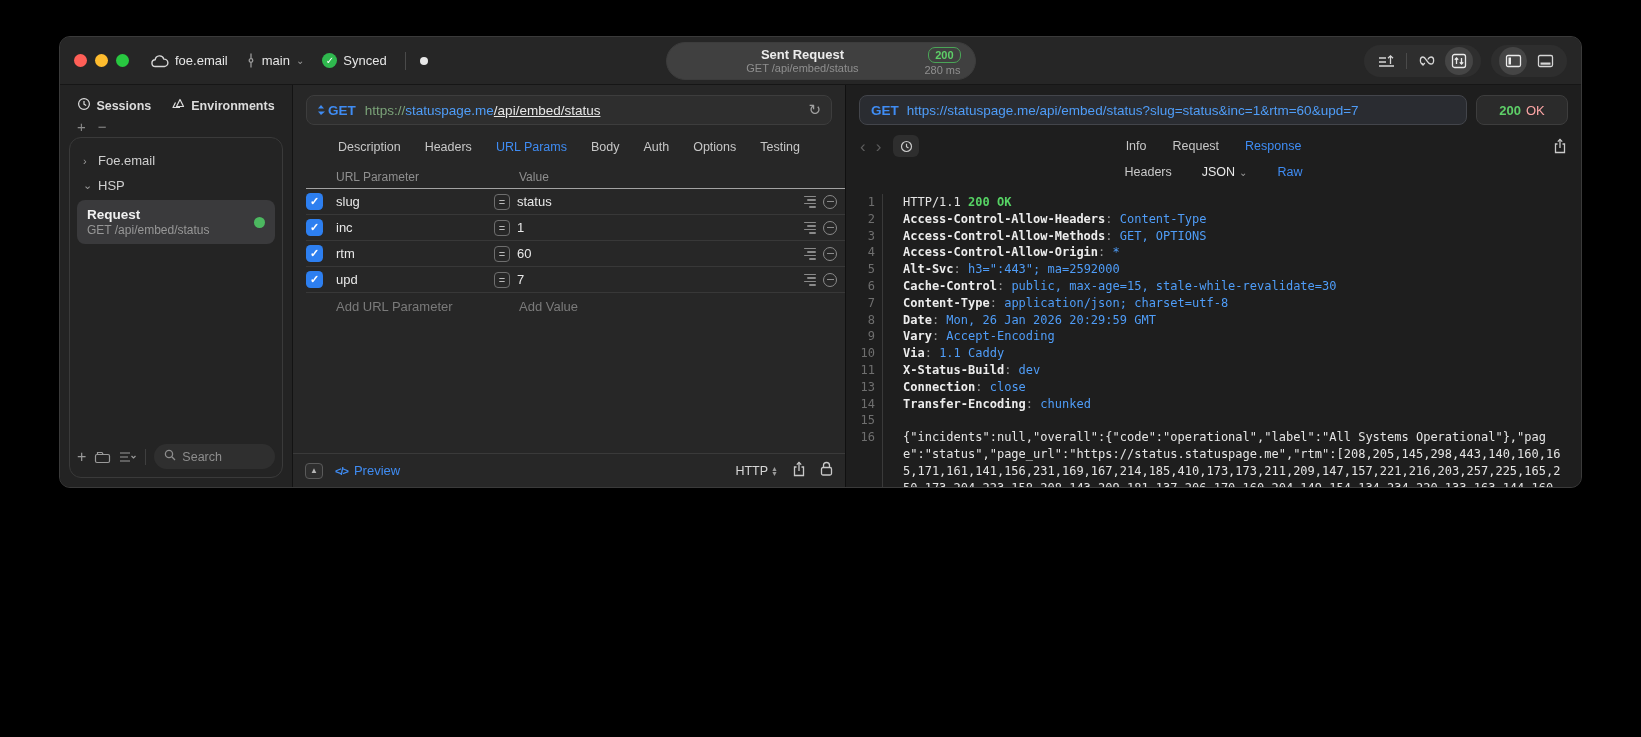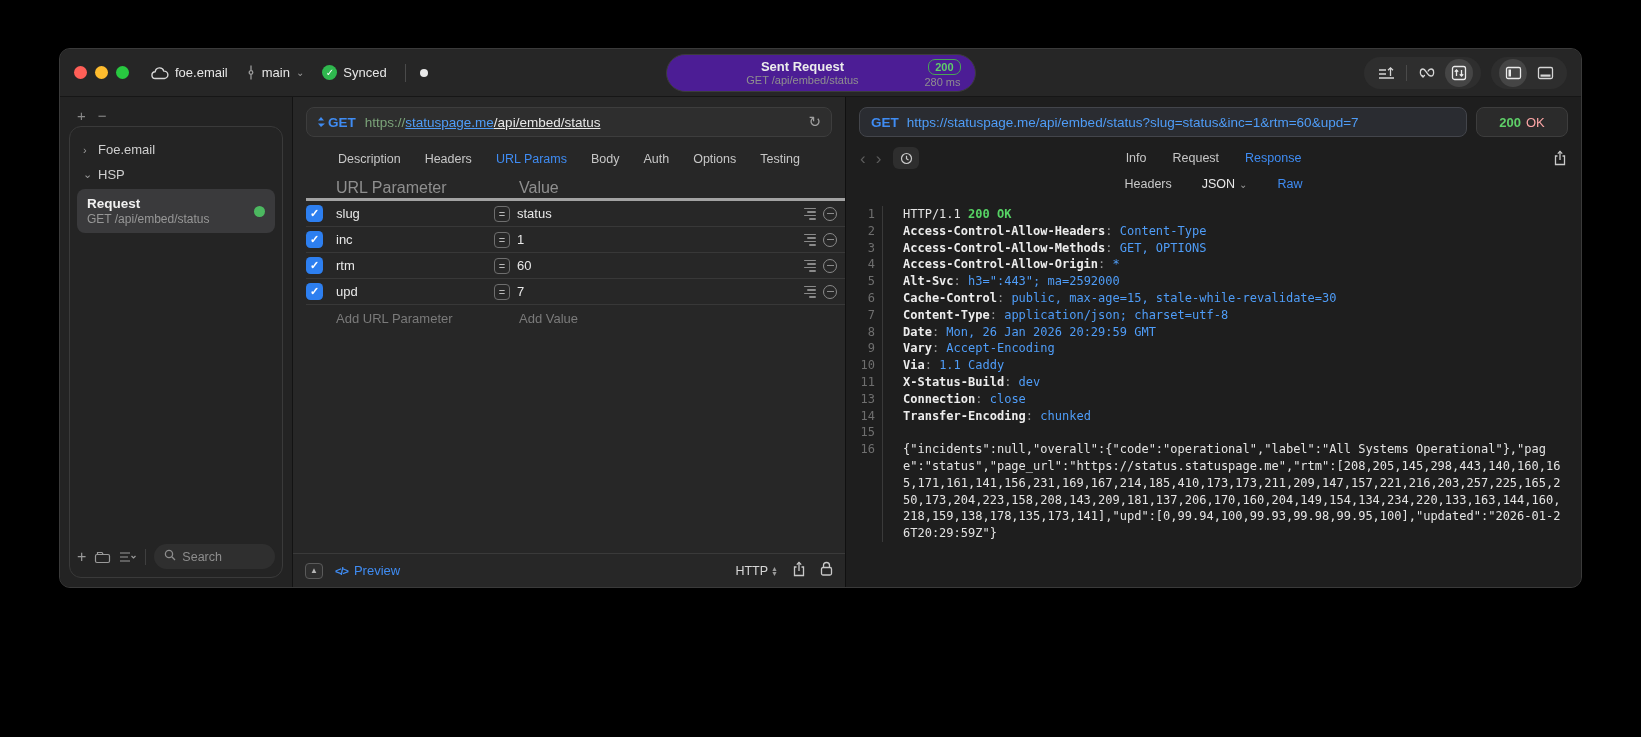--- a/index.html
+++ b/index.html
@@ -1,39 +1,39 @@
 <!DOCTYPE html>
 <html><head>
 <meta charset="utf-8">
 <style>
   * { margin:0; padding:0; box-sizing:border-box; }
   html,body { background:#000; }
   .desktop { position:relative; width:1641px; height:737px; background:#000; overflow:hidden;
              font-family:"Liberation Sans", sans-serif; }
-  .window { position:absolute; left:59px; top:48px; width:1523px; height:540px;
+  .window { position:absolute; left:59px; top:36px; width:1523px; height:452px;
             background:#1f1f1f; border-radius:11px; overflow:hidden; display:flex; flex-direction:column;
             box-shadow:0 18px 60px rgba(0,0,0,.7); border:1px solid #3a3a3a; }
 
   
   .titlebar { height:48px; background:#262626; flex:none; display:flex; align-items:center;
               padding:0 14px; position:relative; border-bottom:1px solid #161616; }
   .traffic { display:flex; gap:8px; margin-right:22px; }
   .tl { width:13px; height:13px; border-radius:50%; }
   .tl.r { background:#ff5f57; } .tl.y { background:#febc2e; } .tl.g { background:#28c840; }
   .tb-item { display:flex; align-items:center; gap:6px; color:#e6e6e6; font-size:13px; margin-right:18px; }
   .tb-item svg { display:block; }
   .muted-ic { color:#b9b9b9; }
   .chev { color:#9a9a9a; font-size:10px; }
   .sync-check { width:15px; height:15px; border-radius:50%; background:#2fb84e; color:#fff;
                 font-size:10px; display:flex; align-items:center; justify-content:center; }
   .tb-sep { width:1px; height:18px; background:#4a4a4a; margin-right:14px; }
   .white-dot { width:8px; height:8px; border-radius:50%; background:#e8e8e8; }
 
   .title-capsule { position:absolute; left:50%; top:5px; transform:translateX(-50%);
-                   width:310px; height:38px; background:#4c1d95; border:1px solid #3c3c3c;
+                   width:310px; height:38px; background:#404040; border:1px solid #3c3c3c;
                    border-radius:19px; display:flex; align-items:center; padding:0 14px; }
   .tc-text { flex:1; text-align:center; }
   .tc-title { color:#ececec; font-size:13px; font-weight:700; line-height:15px; }
   .tc-sub { color:#8f8f8f; font-size:11px; line-height:13px; }
   .tc-status { text-align:right; }
   .status-badge { display:inline-block; color:#5ecf68; border:1px solid #4aa557; border-radius:7px;
                   font-size:11px; font-weight:700; padding:0 6px; line-height:14px; }
   .tc-ms { color:#8f8f8f; font-size:11px; line-height:13px; margin-top:1px; }
 
   .tb-right { margin-left:auto; display:flex; gap:10px; }
@@ -72,28 +72,28 @@
                  align-items:center; gap:6px; padding:0 10px; color:#8d8d8d; font-size:12.5px; }
 
   
   .request-pane { width:553px; flex:none; background:#272727; display:flex; flex-direction:column;
                   border-right:1px solid #101010; min-height:0; }
   .url-row { padding:10px 13px 2px; }
   .url-bar { height:30px; background:#2e2e2e; border:1px solid #3d3d3d; border-radius:8px;
              display:flex; align-items:center; padding:0 10px; font-size:13.5px; }
   .ud-ic { color:#3f8cf3; margin-right:3px; display:flex; }
   .method { color:#3f8cf3; font-weight:700; margin-right:9px; }
-  .u-scheme { color:#7ba379; } .u-host { color:#4f9df8;text-decoration:underline; } .u-path { color:#e8e8e8;text-decoration:underline; }
+  .u-scheme { color:#7ba379; } .u-host { color:#4f9df8; } .u-path { color:#e8e8e8;text-decoration:underline; }
   .refresh { margin-left:auto; color:#a0a0a0; font-size:15px; }
   .tabs { display:flex; justify-content:center; gap:24px; padding:13px 0 11px; font-size:12.5px; }
   .tab { color:#c7c7c7; } .tab.active { color:#3f8cf3; }
 
   .params { flex:1; padding-left:13px; min-height:0; }
   .p-grid { display:grid; grid-template-columns:30px 158px 1fr; align-items:center; }
-  .p-head { color:#8f8f8f; font-size:16px; height:24px; border-bottom:3px solid #a3a3a3; }
+  .p-head { color:#8f8f8f; font-size:12px; height:24px; border-bottom:1px solid #a3a3a3; }
   .p-row { height:26px; border-bottom:1px solid #383838; color:#e8e8e8; font-size:13px; }
   .cbx { width:17px; height:17px; border-radius:4.5px; background:#2d7ff0; color:#fff; font-size:11px;
          display:flex; align-items:center; justify-content:center; font-weight:700; }
   .vcell { display:flex; align-items:center; gap:7px; padding-right:8px; }
   .eqbox { width:16px; height:16px; border:1px solid #6e6e6e; border-radius:4px; color:#b9b9b9;
            font-size:11px; display:flex; align-items:center; justify-content:center; flex:none; }
   .row-ics { margin-left:auto; display:flex; align-items:center; gap:7px; color:#8a8a8a; }
   .lines-ic { display:flex; flex-direction:column; gap:2px; align-items:flex-end; }
   .lines-ic i { display:block; height:1.5px; background:#8a8a8a; border-radius:1px; }
   .minus-circ { width:14px; height:14px; border:1.4px solid #8a8a8a; border-radius:50%;
@@ -240,20 +240,40 @@
               <rect x="3.5" y="8.5" width="10" height="2.2" fill="#d6d6d6" stroke="none"></rect>
             </svg>
           </span>
         </div>
       </div>
     </div>
 
     <div class="main">
 
       <aside class="sidebar">
+        <div class="sb-tabs">
+          <span class="sb-tab">
+            <span>
+              <svg width="14" height="14" viewBox="0 0 14 14" fill="none" stroke="#dcdcdc" stroke-width="1.2">
+                <circle cx="7" cy="7" r="5.4"></circle>
+                  <path d="M7 4v3.2l2.2 1.3"></path>
+              </svg>
+            </span>
+            <span>Sessions</span>
+          </span>
+          <span class="sb-tab">
+            <span>
+              <svg width="15" height="14" viewBox="0 0 15 14" fill="none" stroke="#dcdcdc" stroke-width="1.2" stroke-linejoin="round">
+                <path d="M5.5 9.5 9 2.5l3.5 7z"></path>
+                  <path d="M4.5 5.5 2 10.5h7"></path>
+              </svg>
+            </span>
+            <span>Environments</span>
+          </span>
+        </div>
         <div class="sb-pm">
           <span>+</span>
           <span>−</span>
         </div>
         <div class="sb-panel">
           <div class="tree-item">
             <span class="tree-caret">›</span>
             <span>Foe.email</span>
           </div>
           <div class="tree-item">

